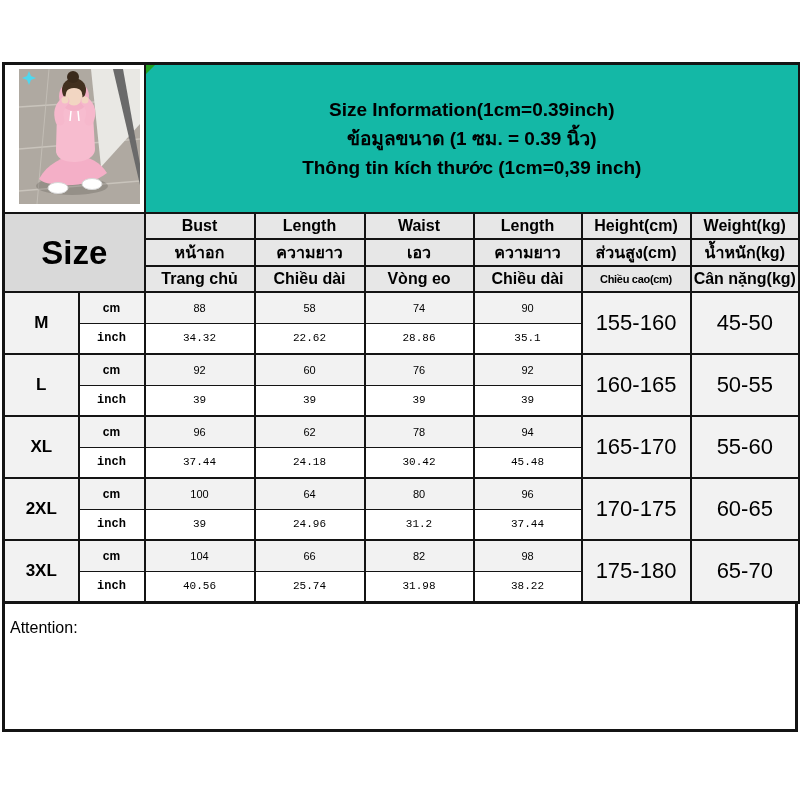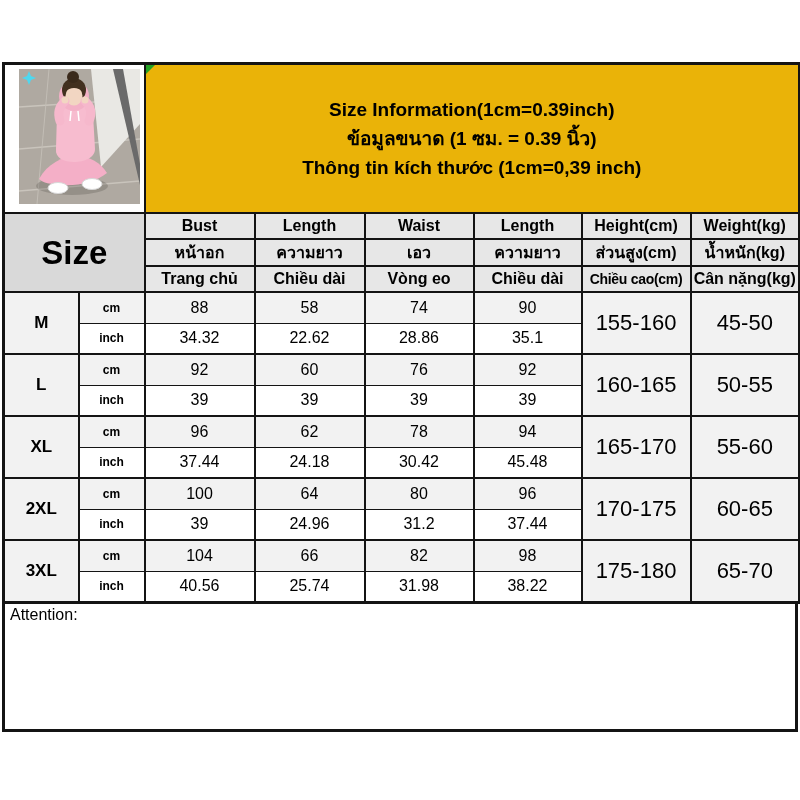--- a/index.html
+++ b/index.html
@@ -17,43 +17,43 @@
   }
   td{
     border:2px solid #141414;text-align:center;vertical-align:middle;
     padding:0;overflow:hidden;white-space:nowrap;
   }
   tr.r-top{height:145px;}
   tr.r-hdr{height:26px;}
   tr.r-cm,tr.r-inch{height:31px;}
 
   .photo-cell{background:#ffffff;padding:4px 3px 4px 14px;text-align:left;}
-  .title-cell{background:#eab308;position:relative;white-space:normal;}
+  .title-cell{background:#14b8a6;position:relative;white-space:normal;}
   .title-line{font-weight:bold;font-size:19px;line-height:29px;}
   .corner-tri{
     position:absolute;left:0;top:0;width:0;height:0;
     border-top:9px solid #23a123;border-right:9px solid transparent;
   }
 
   tr.r-cm td{background:#f2f2f2;}
   tr.r-inch td{background:#ffffff;}
   .hdr-cell{background:#e7e7e7;font-weight:bold;font-size:16px;}
-  .hdr-cell.tight{font-size:14px;letter-spacing:-0.3px;}
+  .hdr-cell.tight{font-size:11px;letter-spacing:-0.3px;}
   .size-head{background:#d9d9d9;font-weight:bold;font-size:33px;}
   .size-label{background:#d9d9d9;font-weight:bold;font-size:17px;}
   .unit{font-weight:bold;font-size:12px;}
-  .val{font-size:16px;}
+  .val{font-size:11px;}
   .merge-val{background:#f2f2f2;font-size:22px;}
   
   .thin-b{border-bottom-width:1px;}
-  .thin-t{border-top-width:1px;}
+  .thin-t{border-top-width:1px;font-family:Liberation Mono, monospace;}
 
   .attention{
     border:3px solid #141414;border-top:0;box-sizing:border-box;
-    width:796px;height:128px;padding:0 5px;background:#fff;
+    width:796px;height:128px;padding:13px 5px;background:#fff;
     font-size:16px;line-height:21px;text-align:left;
   }
   .attention p{margin:0;}
 </style>
 </head>
 <body>
 
 <div class="canvas">
   <div class="sheet">
 

